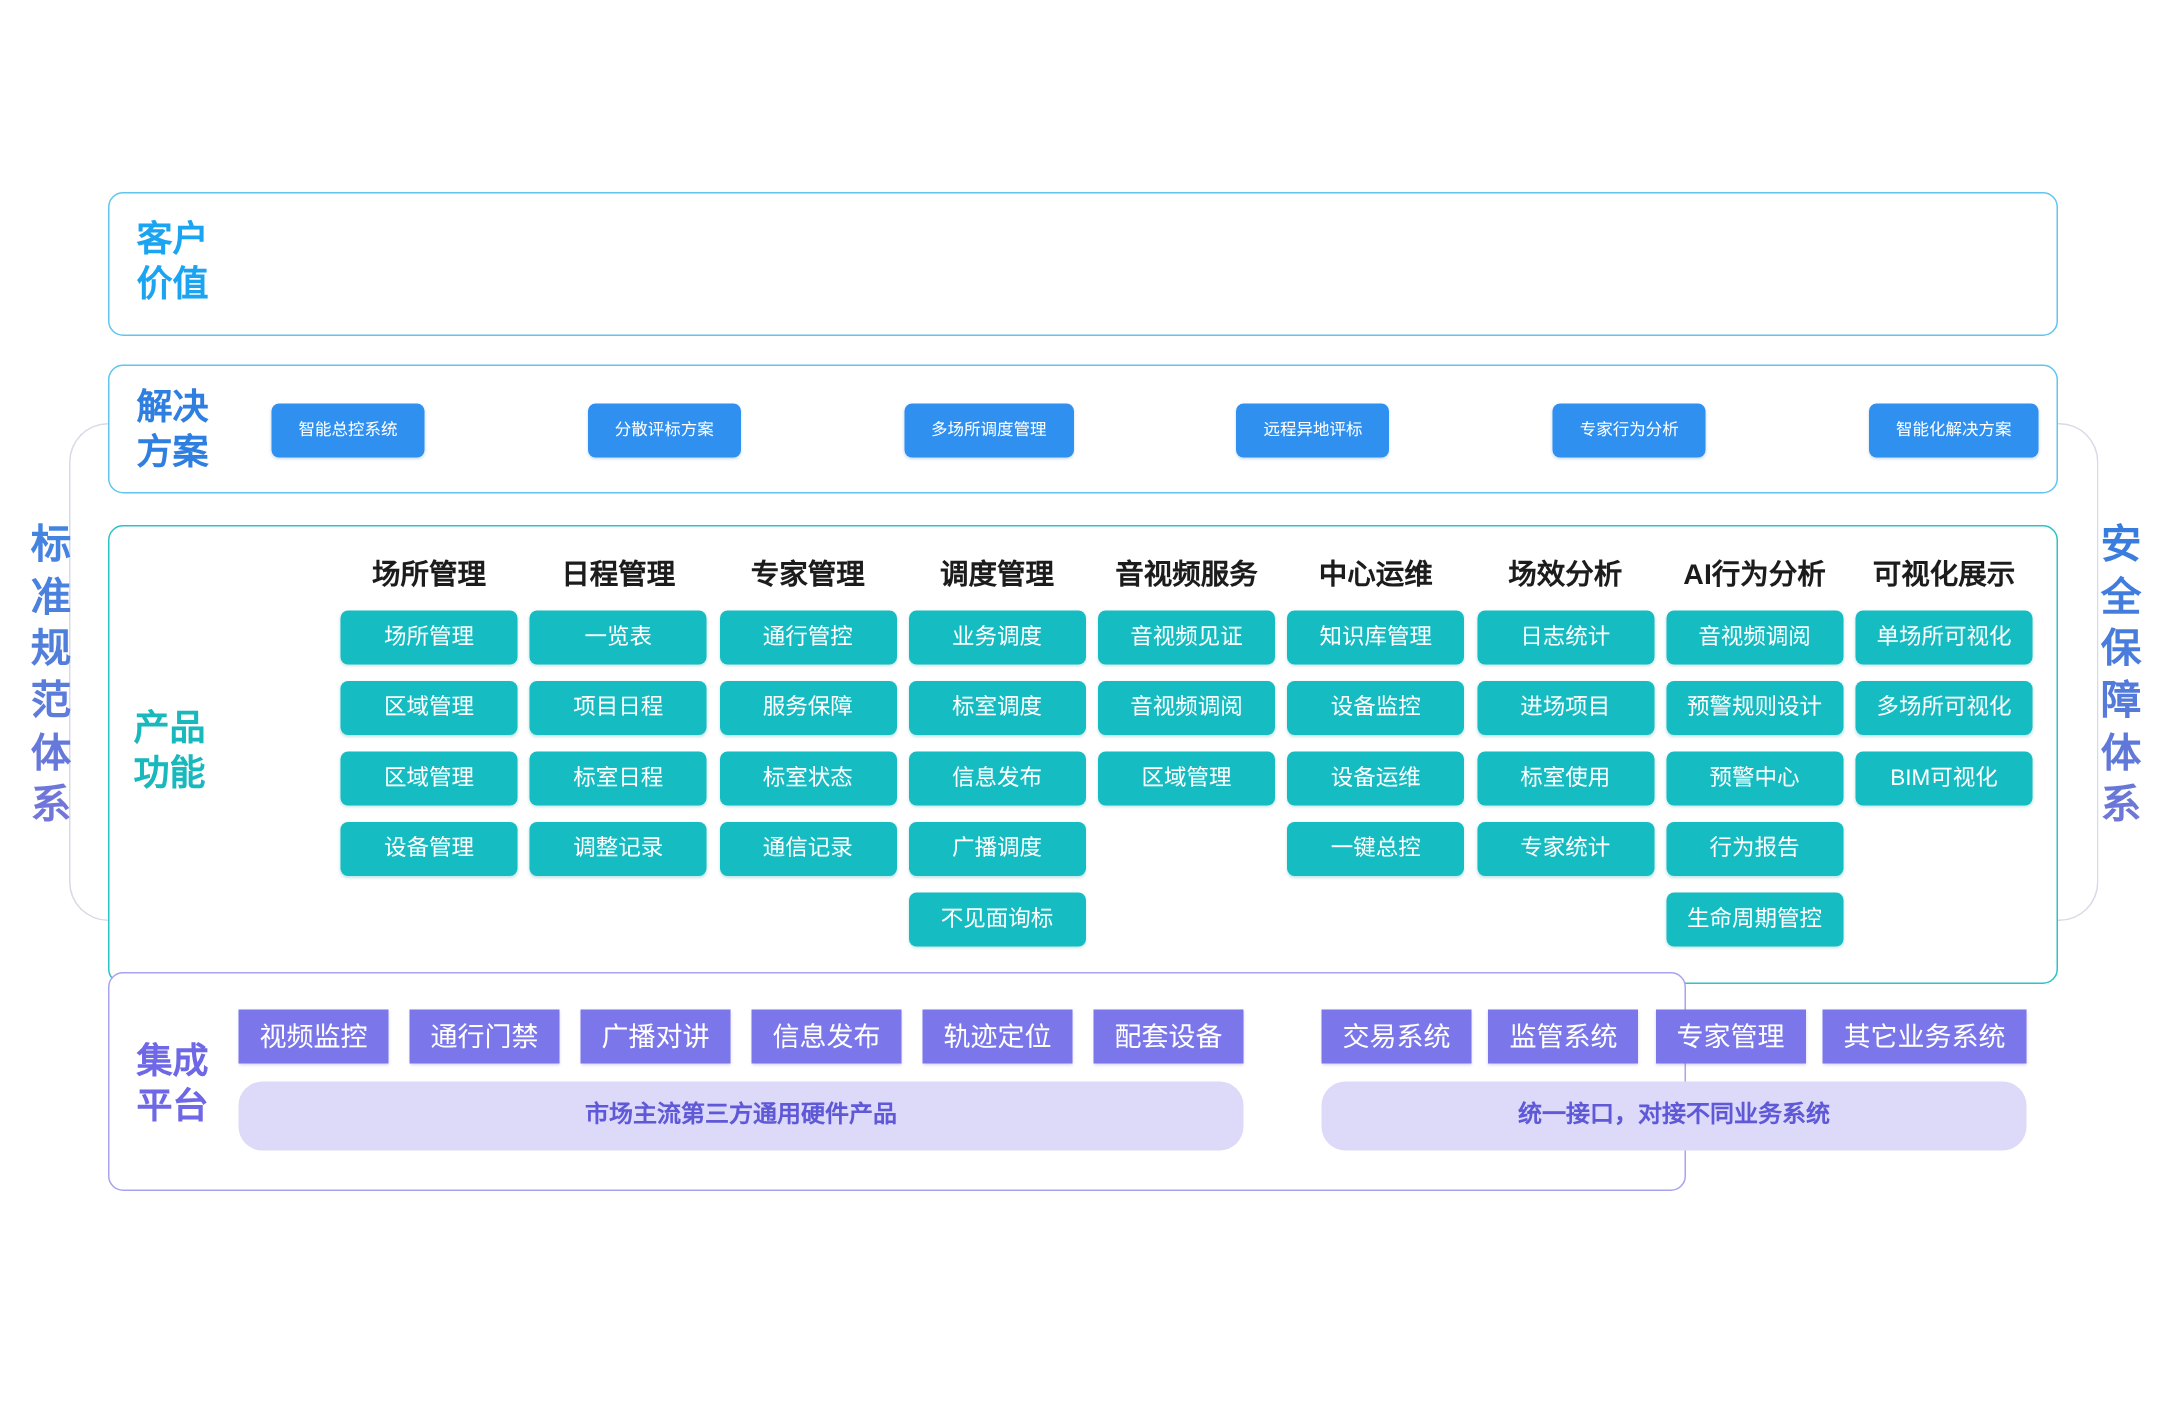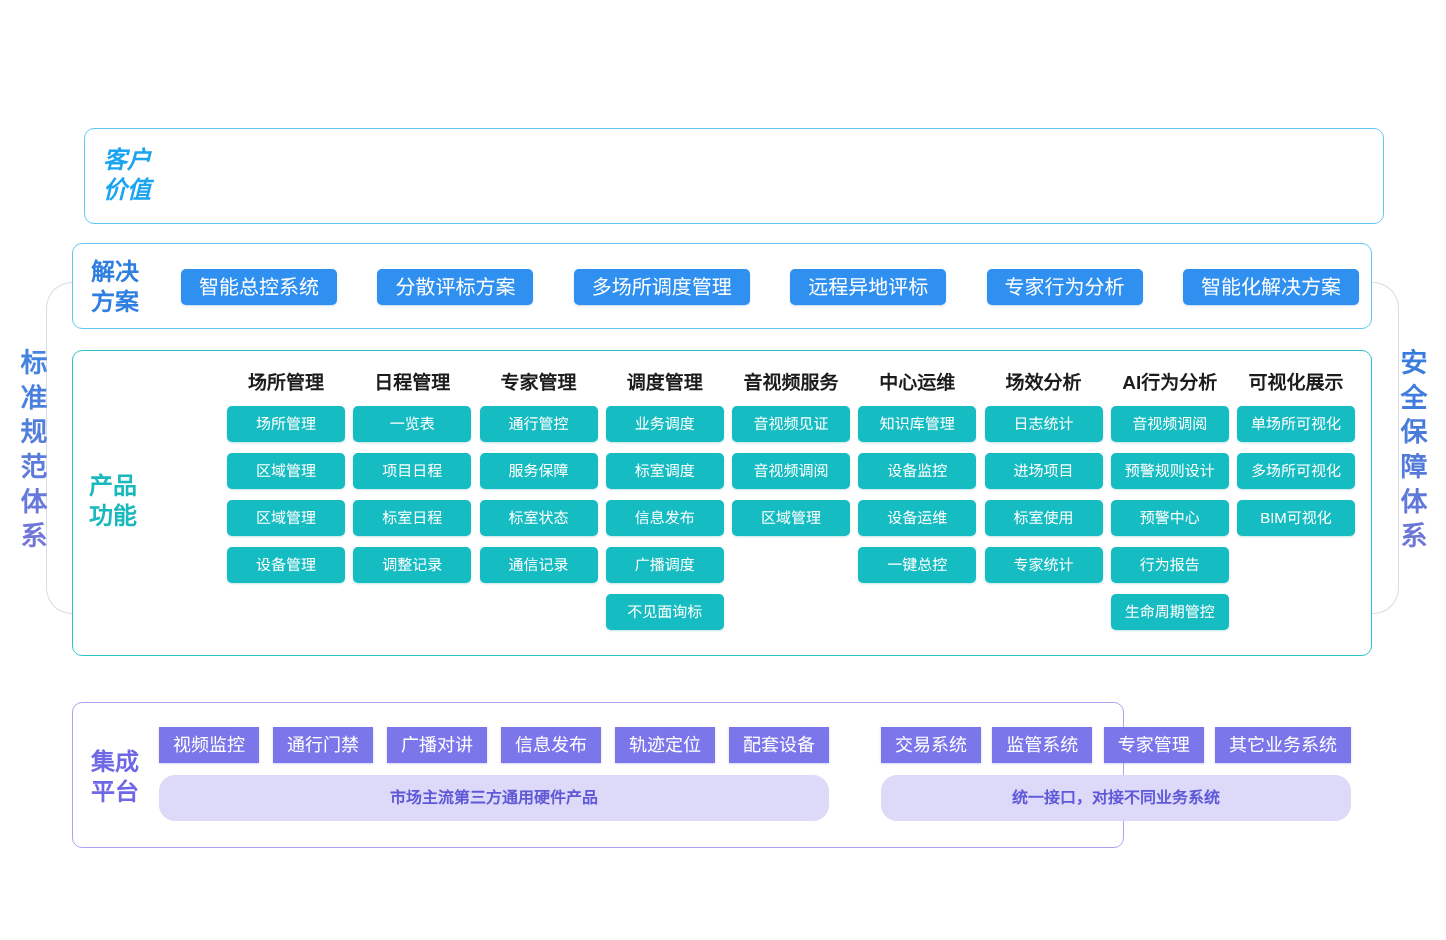--- a/index.html
+++ b/index.html
@@ -92,24 +92,23 @@
     font-size: 24px;
     font-weight: bold;
     line-height: 1.24;
     text-align: left;
     white-space: pre-line;
     user-select: none;
   }
 
   
   #panel-value {
-    left: 84px;  top: 128px;
+    left: 72px;  top: 128px;
     width: 1300px; height: 96px;
     border: 1.5px solid #62c5ef;
-    font-style: italic;
   }
   #label-value {
     left: 18px; top: 16px;
     color: #1aa4f2;
   }
   #value-text {
     position: absolute;
     left: 108px; top: 32px;
     font-size: 19px;
     color: #222222;
@@ -131,21 +130,21 @@
     left: 108px; top: 25px;
     width: 1178px;
     display: flex;
     justify-content: space-between;
     align-items: center;
   }
   .sol-chip {
     background: #2f90f0;
     color: #ffffff;
     border-radius: 5px;
-    font-size: 20px;
+    font-size: 11px;
     height: 36px;
     line-height: 36px;
     padding: 0 18px;
     text-align: center;
     white-space: nowrap;
     box-shadow: 0 1px 2px rgba(40,110,200,.25);
   }
 
   
   #panel-product {
@@ -187,21 +186,21 @@
     color: #ffffff;
     font-size: 15px;
     border-radius: 5px;
     text-align: center;
     white-space: nowrap;
     box-shadow: 0 1px 2px rgba(20,150,155,.25);
   }
 
   
   #panel-platform {
-    left: 72px;  top: 702px;
+    left: 72px;  top: 648px;
     width: 1052px; height: 146px;
     border: 1.5px solid #a9a3ef;
   }
   #label-platform {
     left: 18px; top: 44px;
     color: #6f68e6;
   }
   .plat-group {
     position: absolute;
   }

